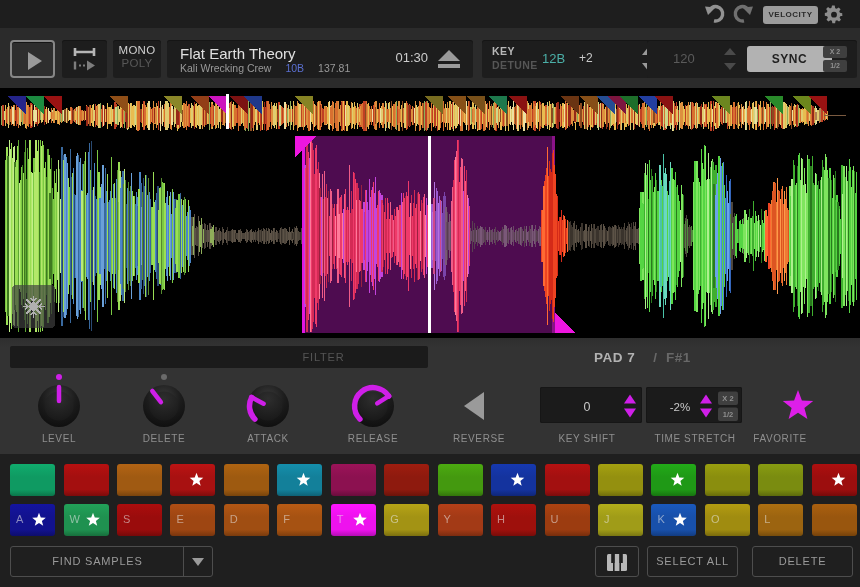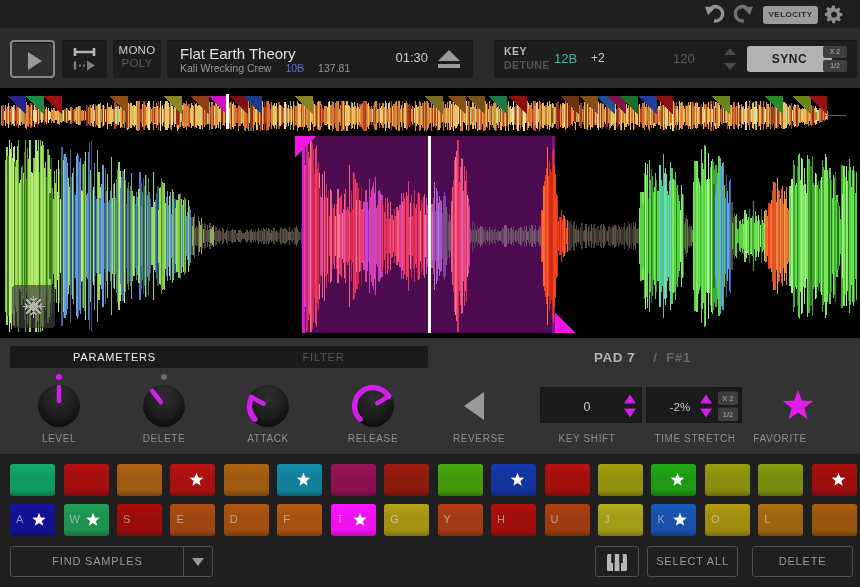--- a/index.html
+++ b/index.html
@@ -21,21 +21,21 @@
 .trimbtn { left:62px; width:45px; }
 .monobtn { left:113px; width:48px; padding-top:4px; text-align:center; }
 .monobtn .m1 { color:#cfcfcf; font-size:11.5px; letter-spacing:0.3px; }
 .monobtn .m2 { color:#585858; font-size:11.5px; letter-spacing:0.3px; margin-top:1px; }
 .songbox { left:167px; width:306px; }
 .song-t { position:absolute; left:13px; top:5px; color:#e0e0e0; font-size:15px; }
 .song-s { position:absolute; left:13px; top:22px; color:#999; font-size:10.5px; }
 .song-s .key { color:#5a6fd0; margin-left:14px; }
 .song-s .bpm { color:#999; margin-left:14px;margin-top:32px; }
 .song-time { position:absolute; right:45px; top:10px; color:#ccc; font-size:13px; }
-.keybox { left:494px; width:184px; }
+.keybox { left:482px; width:184px; }
 .keybox .k1 { position:absolute; left:10px; top:5px; color:#b8b8b8; font-size:10.5px; font-weight:bold; letter-spacing:0.4px; }
 .keybox .k2 { position:absolute; left:10px; top:19px; color:#565656; font-size:10.5px; font-weight:bold; letter-spacing:0.4px; }
 .keybox .kv { position:absolute; left:60px; top:11px; color:#4bb0a8; font-size:13px; }
 .keybox .kd { position:absolute; left:97px; top:11px; color:#c8c8c8; font-size:12px; }
 .bpmbox { left:647px; width:210px; }
 .bpmbox .bv { position:absolute; left:26px; top:11px; color:#5a5a5a; font-size:13px; }
 .syncbtn { position:absolute; left:100px; top:6px; width:85px; height:26px; background:#b2b2b2; border-radius:3px;
   color:#1f1f1f; font-size:12px; font-weight:bold; text-align:center; line-height:26px; letter-spacing:0.5px; }
 .xbtn { position:absolute; left:176px; width:24px; height:12px; background:#3f3f3f; border-radius:2px;
   color:#909090; font-size:7px; font-weight:bold; text-align:center; line-height:12px; }
@@ -301,21 +301,20 @@
 <g stroke="#b0b0b0" stroke-width="1.6" fill="none">
 <path d="M33.5 295.5v22M22.5 306.5h22M26.2 299.2l14.6 14.6M40.8 299.2l-14.6 14.6"></path>
 <path d="M30.4 298l3.1 3.1 3.1-3.1M30.4 315l3.1-3.1 3.1 3.1M25 303.4l3.1 3.1-3.1 3.1M42 303.4l-3.1 3.1 3.1 3.1" stroke-width="1.25"></path>
 </g>
         <circle cx="33.5" cy="306.5" r="4.4" fill="#b0b0b0"></circle>
       </g>
   </svg>
 
   <div class="abs params">
     <div class="tabbar">
-        <div class="t1">PARAMETERS</div>
         <div class="t2">FILTER</div>
       </div>
     <div class="padlbl">PAD 7<span class="sl">/&nbsp; F#1</span></div>
   </div>
   <svg class="abs" style="left:0;top:338px;" width="860" height="116" viewBox="338 0 860 116" preserveAspectRatio="none">
     <g transform="translate(338 -338)">
     <defs>
       <radialGradient id="kg" cx="0.5" cy="0.28" r="0.8">
         <stop offset="0" stop-color="#3a3a3a"></stop>
             <stop offset="0.5" stop-color="#1c1c1c"></stop>

